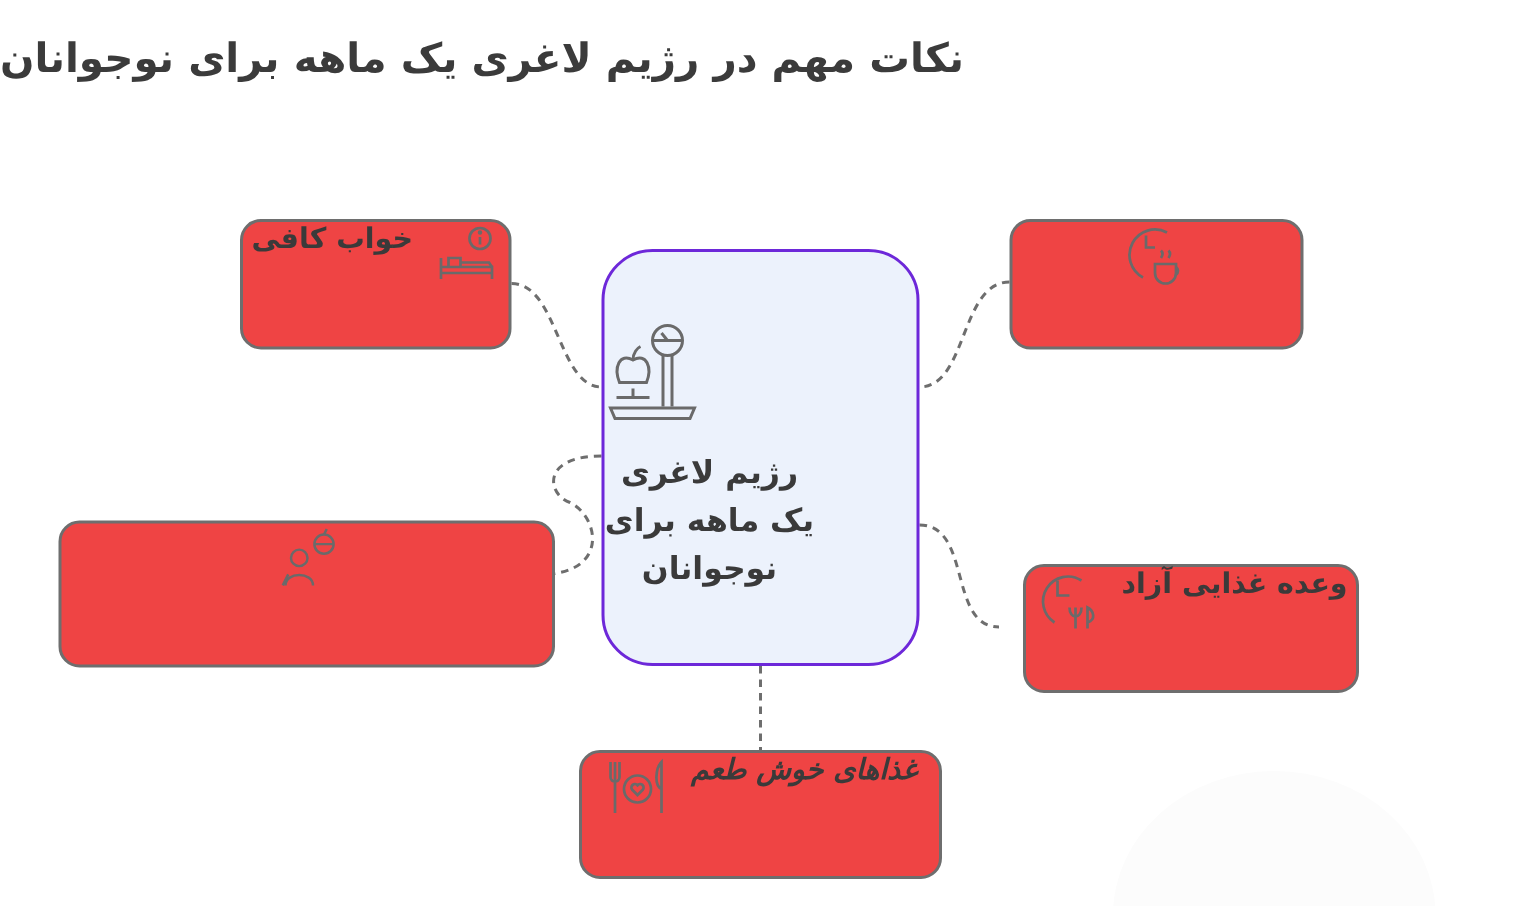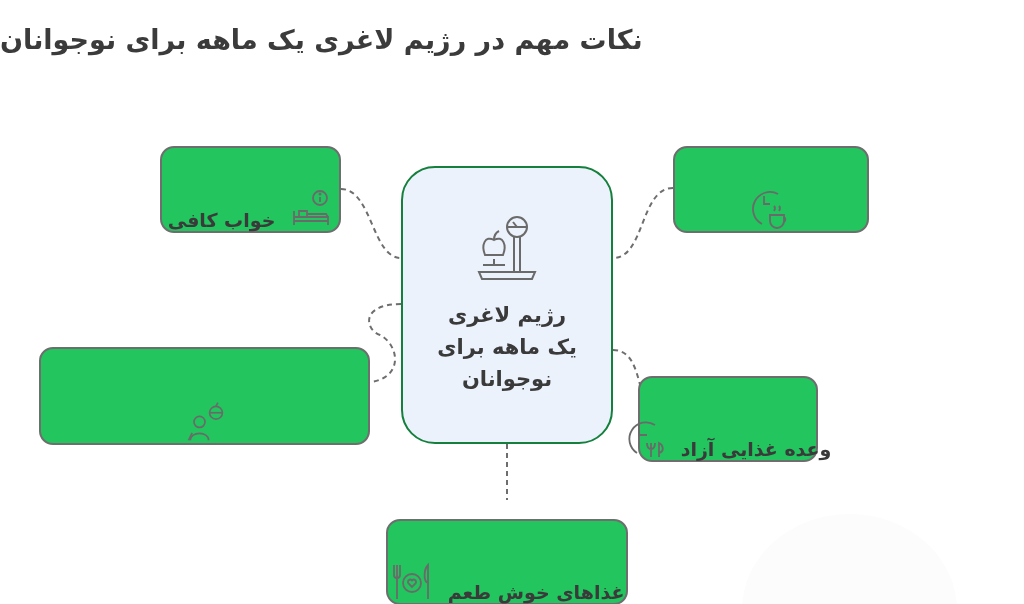--- a/index.html
+++ b/index.html
@@ -39,25 +39,25 @@
   svg.connectors {
     position: absolute;
     left: 0;
     top: 0;
     width: 1024px;
     height: 604px;
   }
   .node {
     position: absolute;
     box-sizing: border-box;
-    background: #22c55e;
+    background: #ef4444;
     border: 2px solid #6e6e6e;
     border-radius: 14px;
     display: flex;
-    align-items: flex-end;
+    align-items: flex-start;
     justify-content: center;
     direction: rtl;
     gap: 14px;
   }
   .node .label {
     font-size: 19px;
     font-weight: bold;
     color: #3a3a3a;
     white-space: nowrap;
   }
@@ -69,25 +69,24 @@
     height: 44px;
   }
   .center-node {
     position: absolute;
     left: 401px;
     top: 166px;
     width: 212px;
     height: 278px;
     box-sizing: border-box;
     background: #ecf2fc;
-    border: 2px solid #15803d;
+    border: 2px solid #6d28d9;
     border-radius: 34px;
     display: flex;
     flex-direction: column;
-    align-items: center;
     justify-content: center;
   }
   .center-node .label {
     font-size: 21px;
     font-weight: bold;
     color: #3a3a3a;
     text-align: center;
     direction: rtl;
     line-height: 32px;
     width: 140px;
@@ -171,33 +170,33 @@
       <circle cx="18" cy="24" r="6"></circle>
       <path d="M8 44 C 8 34, 28 34, 28 44"></path>
       <path d="M6 44 L 10 36"></path>
       <circle cx="36" cy="14" r="7"></circle>
       <path d="M29 14 L 43 14"></path>
       <path d="M36 7 L 38 3"></path>
     </svg>
   </span>
 </div>
 
-<div class="node" style="left:638px; top:376px; width:180px; height:86px;">
+<div class="node" style="left:682px; top:376px; width:224px; height:86px;">
   <span class="label">وعده غذایی آزاد</span>
   <span class="icon">
     <svg width="42" height="42" viewBox="0 0 42 42" fill="none" stroke="#6a6a6a" stroke-width="1.8">
       <path d="M30 8 A 16 16 0 1 0 12 36"></path>
       <path d="M14 8 L14 18 L22 18"></path>
       <path d="M22 26 C 22 34, 30 34, 30 26 M26 26 L26 40"></path>
       <path d="M34 40 L34 26 C 38 28, 40 34, 34 36"></path>
     </svg>
   </span>
 </div>
 
-<div class="node" style="left:386px; top:519px; width:242px; height:86px;">
+<div class="node" style="left:386px; top:500px; width:242px; height:86px;font-style:italic;">
   <span class="label">غذاهای خوش طعم</span>
   <span class="icon">
     <svg width="44" height="44" viewBox="0 0 44 44" fill="none" stroke="#6a6a6a" stroke-width="1.8">
       <path d="M4 6 L4 16 C 4 20, 10 20, 10 16 L10 6 M7 6 L7 40"></path>
       <circle cx="22" cy="24" r="9"></circle>
       <path d="M22 28 L18.5 24.5 A 2.2 2.2 0 0 1 22 21.5 A 2.2 2.2 0 0 1 25.5 24.5 Z"></path>
       <path d="M38 40 L38 6 C 34 10, 33 22, 38 24"></path>
     </svg>
   </span>
 </div>

